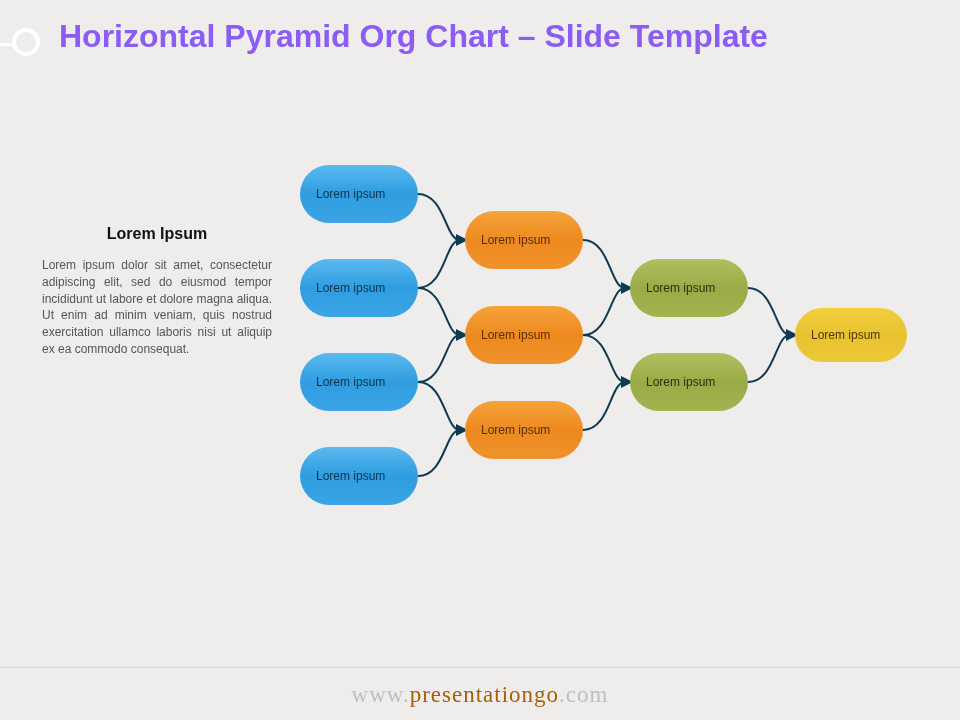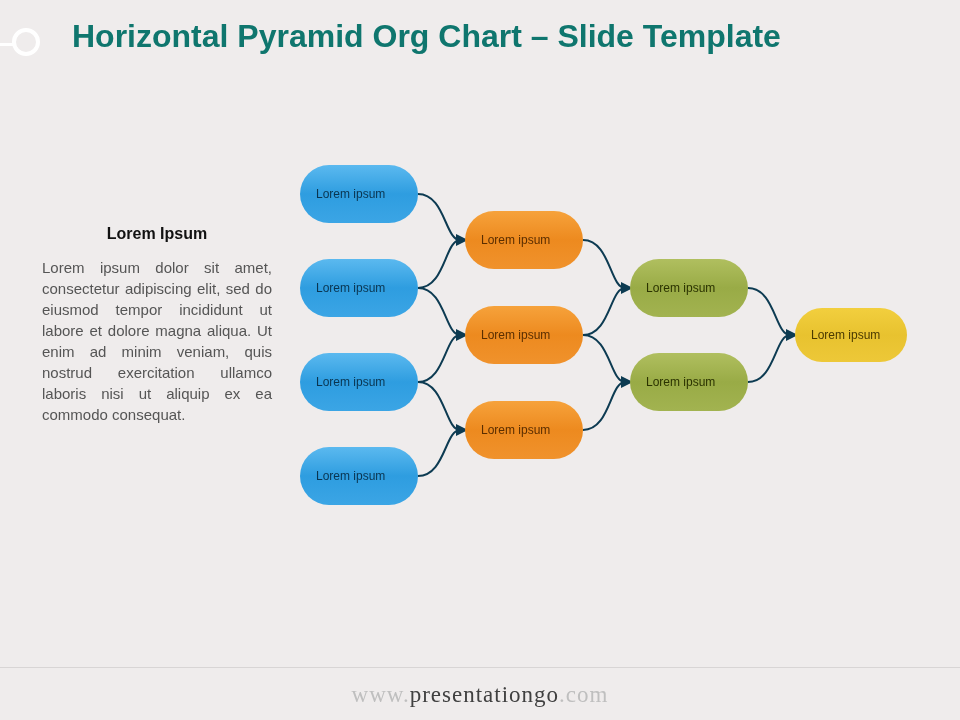--- a/index.html
+++ b/index.html
@@ -30,42 +30,42 @@
   .header-icon .bar {
     position: absolute;
     width: 24px;
     height: 3px;
     background: #fff;
     top: 23px;
     left: 0;
   }
   .title {
     position: absolute;
-    left: 72px;
+    left: 59px;
     top: 18px;
     font-size: 32px;
     font-weight: 700;
-    color: #0f766e;
+    color: #8b5cf6;
     line-height: 1.15;
   }
   .sidebar {
     position: absolute;
     left: 42px;
     top: 225px;
     width: 230px;
   }
   .sidebar-title {
     font-size: 16px;
     font-weight: 700;
     text-align: center;
     margin-bottom: 14px;
     color: #111;
   }
   .sidebar-para {
-    font-size: 15px;
+    font-size: 12px;
     color: #555;
     text-align: justify;
     line-height: 1.4;
     margin-bottom: 12px;
   }
   .chart {
     position: absolute;
     left: 300px;
     top: 160px;
     width: 640px;
@@ -89,21 +89,21 @@
   .footer {
     position: absolute;
     bottom: 12px;
     width: 100%;
     text-align: center;
     font-size: 23px;
     letter-spacing: 1px;
     color: #bfbfbf;
     font-family: "Georgia", serif;
   }
-  .footer .accent { color: #404040; text-align: right; }
+  .footer .accent { color: #a16207; text-align: right; }
   .footer-line {
     position: absolute;
     bottom: 52px;
     left: 0;
     width: 100%;
     height: 1px;
     background: #d8d5d5;
   }
   svg.connectors {
     position: absolute;

